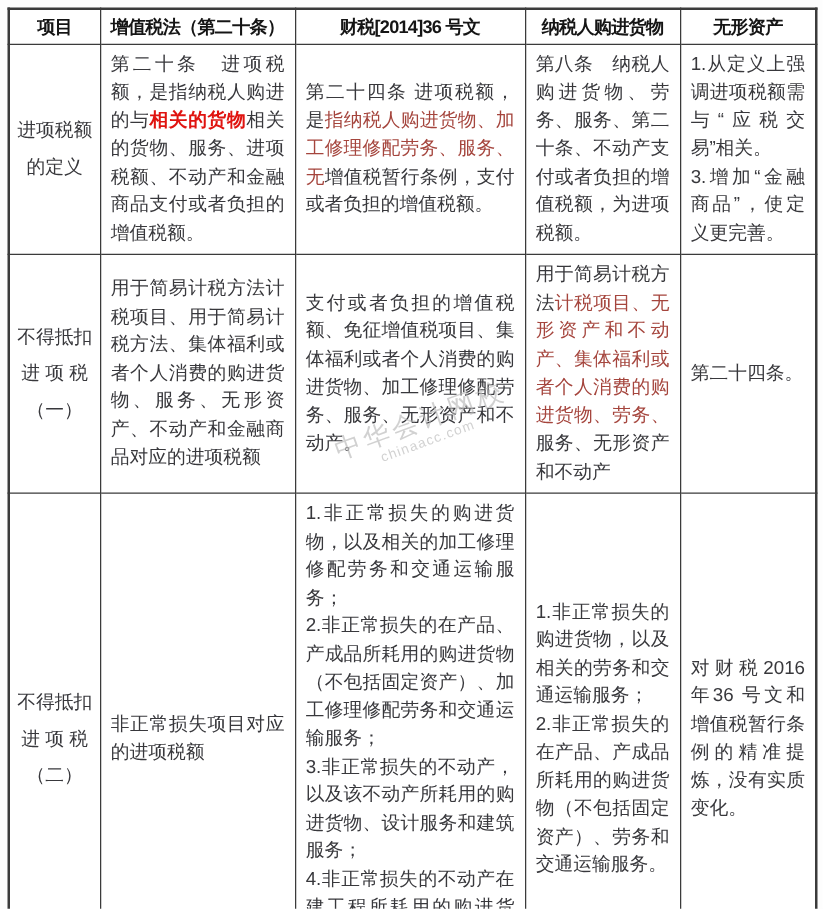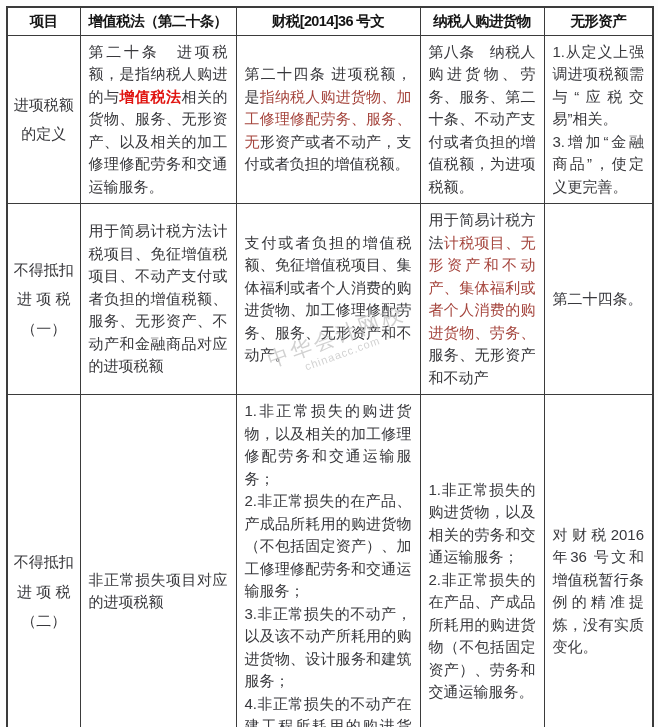--- a/index.html
+++ b/index.html
@@ -87,31 +87,31 @@
         <th>增值税法（第二十条）</th>
         <th>财税[2014]36 号文</th>
         <th>纳税人购进货物</th>
         <th>无形资产</th>
       </tr>
     </thead>
     <tbody>
       <tr class="r1">
         <td class="item">进项税额
 的定义</td>
-        <td><span>第二十条　进项税额，是指纳税人购进的与</span><span class="seg-red">增值税法</span><span>相关的货物、服务、无形资产、以及相关的加工修理修配劳务和交通运输服务。</span></td>
-        <td><span>第二十四条 进项税额，是</span><span class="seg-red2">指纳税人购进货物、加工修理修配劳务、服务、无</span><span>形资产或者不动产，支付或者负担的增值税额。</span></td>
+        <td><span>第二十条　进项税额，是指纳税人购进的与</span><span class="seg-red">相关的货物</span><span>相关的货物、服务、进项税额、不动产和金融商品支付或者负担的增值税额。</span></td>
+        <td><span>第二十四条 进项税额，是</span><span class="seg-red2">指纳税人购进货物、加工修理修配劳务、服务、无</span><span>增值税暂行条例，支付或者负担的增值税额。</span></td>
         <td>第八条　纳税人购进货物、劳务、服务、第二十条、不动产支付或者负担的增值税额，为进项税额。</td>
         <td>1.从定义上强调进项税额需与“应税交易”相关。
 3.增加“金融商品”，使定义更完善。</td>
       </tr>
       <tr class="r2">
         <td class="item">不得抵扣
 进 项 税
 （一）</td>
-        <td>用于简易计税方法计税项目、免征增值税项目、不动产支付或者负担的增值税额、服务、无形资产、不动产和金融商品对应的进项税额</td>
+        <td>用于简易计税方法计税项目、用于简易计税方法、集体福利或者个人消费的购进货物、服务、无形资产、不动产和金融商品对应的进项税额</td>
         <td>支付或者负担的增值税额、免征增值税项目、集体福利或者个人消费的购进货物、加工修理修配劳务、服务、无形资产和不动产。</td>
         <td><span>用于简易计税方法</span><span class="seg-red2">计税项目、无形资产和不动产、集体福利或者个人消费的购进货物、劳务、</span><span>服务、无形资产和不动产</span></td>
         <td>第二十四条。</td>
       </tr>
       <tr class="r3">
         <td class="item">不得抵扣
 进 项 税
 （二）</td>
         <td>非正常损失项目对应的进项税额</td>
         <td>1.非正常损失的购进货物，以及相关的加工修理修配劳务和交通运输服务；

